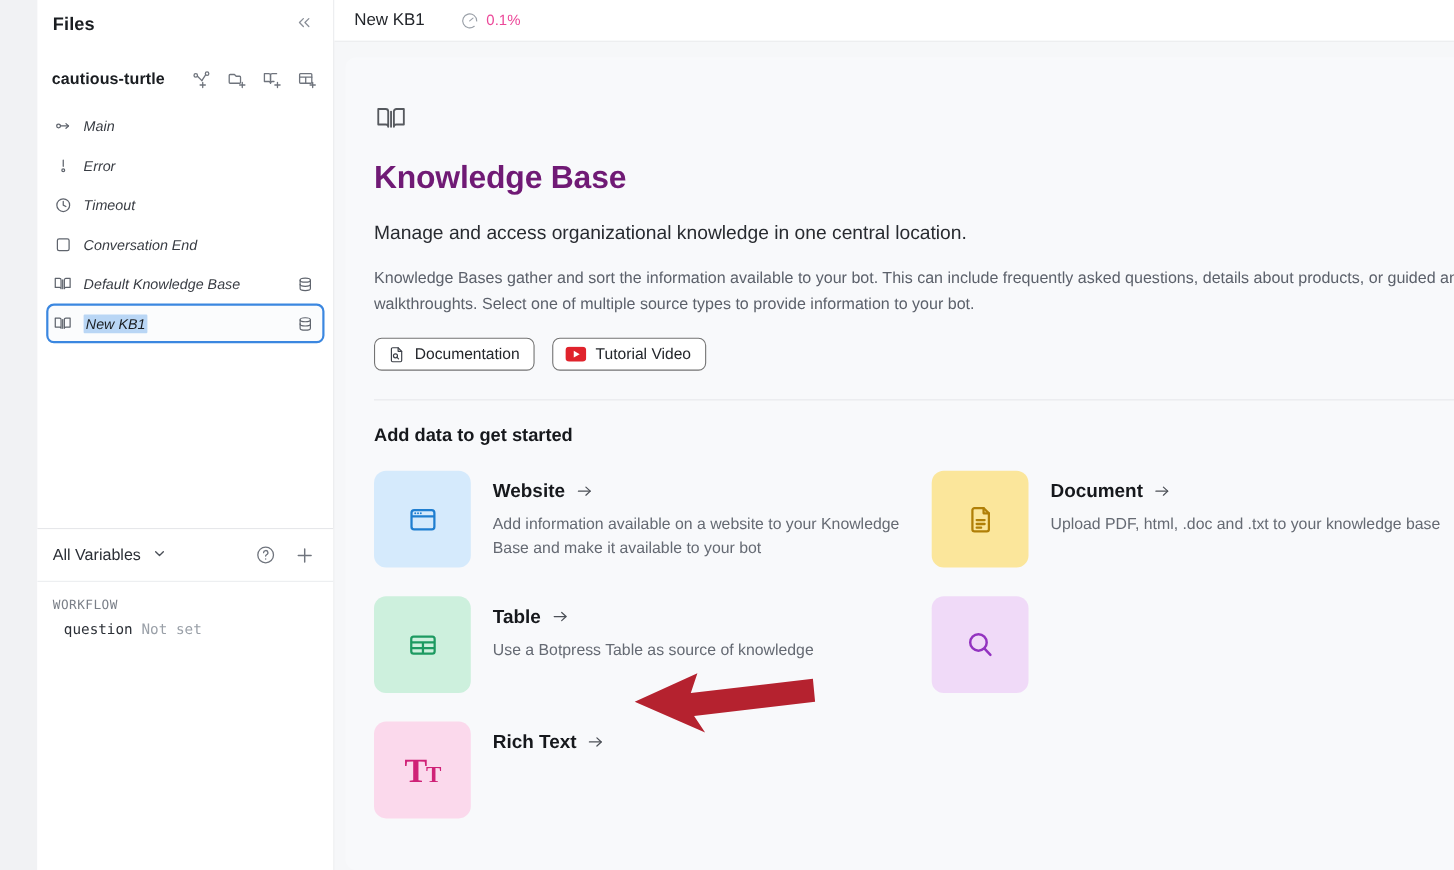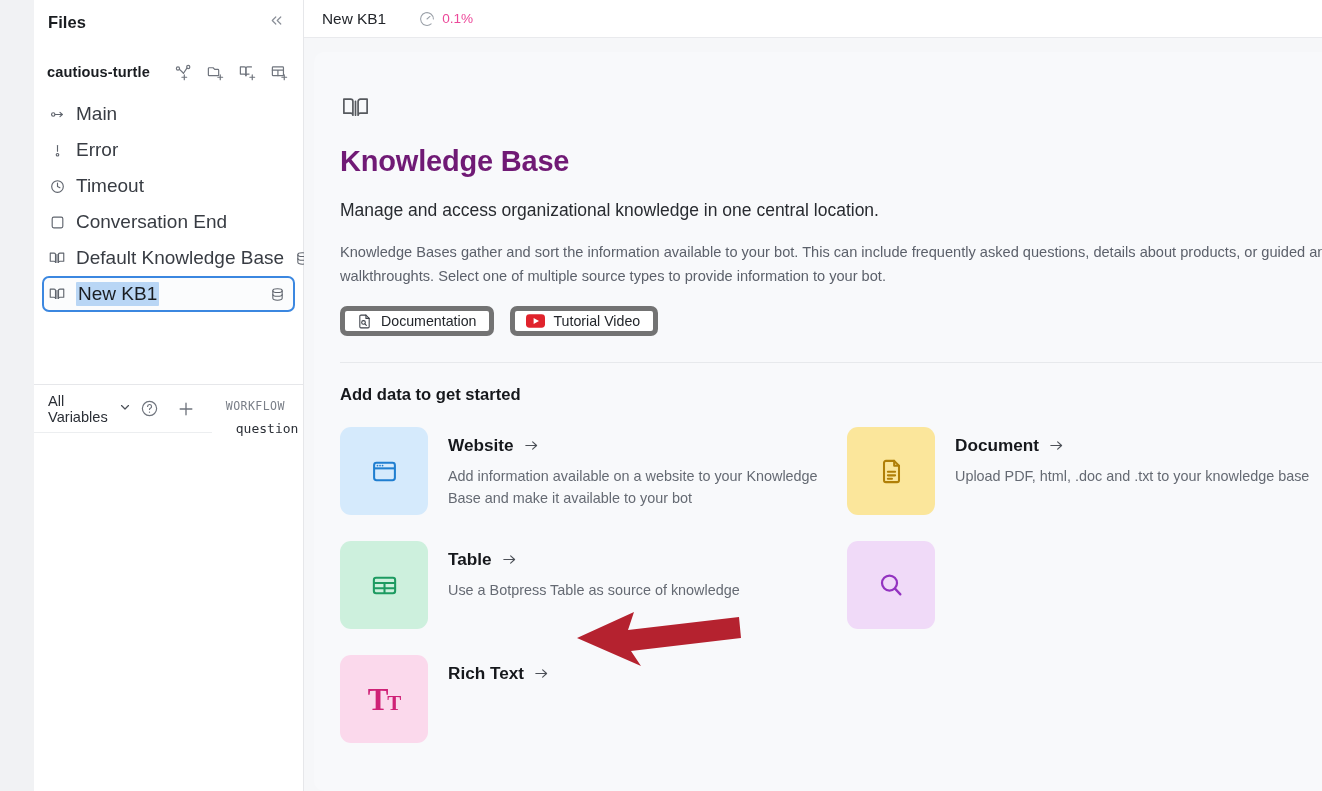--- a/index.html
+++ b/index.html
@@ -86,23 +86,24 @@
     border-radius: 6px;
     cursor: pointer;
     position: relative;
   }
   .tree-item .t-icon {
     width: 18px; height: 18px;
     display: flex; align-items: center; justify-content: center;
     color: #5f646d; flex: 0 0 18px;
   }
   .tree-item .t-label {
-    font-size: 19px;
+    font-size: 13px;
     color: #383c43;
     white-space: nowrap;
+    font-style: italic;
   }
   .tree-item .t-trail {
     margin-left: auto;
     width: 20px; height: 20px;
     display: flex; align-items: center; justify-content: center;
     color: #5f646d;
   }
   .tree-item.selected {
     border: 2px solid #3b87e0;
     background: #fbfcfd;
@@ -115,23 +116,23 @@
     color: #1a1d21;
     padding: 1px 2px;
     border-radius: 1px;
   }
 
   
   .vars-panel {
     margin-top: auto;
     border-top: 1px solid #e6e7ea;
     background: #fff;
-    height: 407px;
-    display: flex;
-    flex-direction: row;
+    height: 311px;
+    display: flex;
+    flex-direction: column;
   }
   .vars-header {
     height: 48px;
     display: flex;
     align-items: center;
     padding: 0 16px 0 14px;
     gap: 8px;
     border-bottom: 1px solid #eceef0;
   }
   .vars-title {
@@ -221,21 +222,21 @@
     font-size: 14.6px;
     line-height: 1.62;
     color: #5c616b;
     max-width: 1000px;
     margin-bottom: 18px;
   }
 
   .link-row { display: flex; gap: 16px; margin-bottom: 26px; }
   .link-btn {
     height: 30px;
-    border: 5px solid #737373;
+    border: 1px solid #737373;
     background: #ffffff;
     border-radius: 7px;
     display: inline-flex;
     align-items: center;
     gap: 8px;
     padding: 0 13px 0 11px;
     font-size: 14.2px;
     color: #23262b;
     cursor: pointer;
   }

